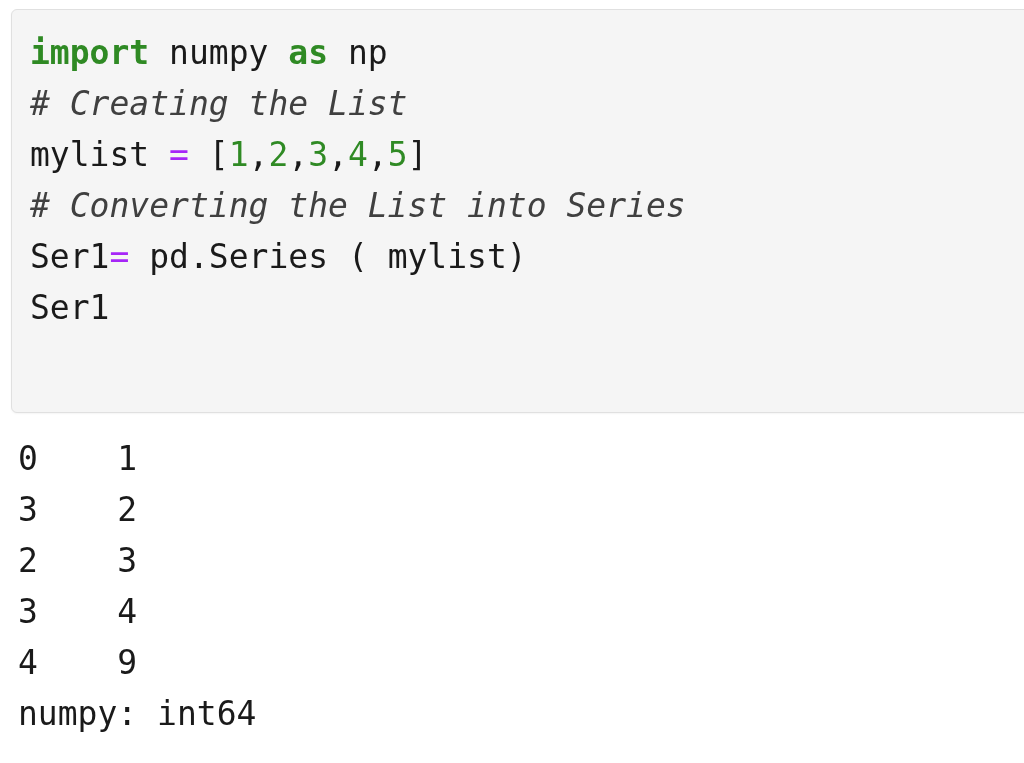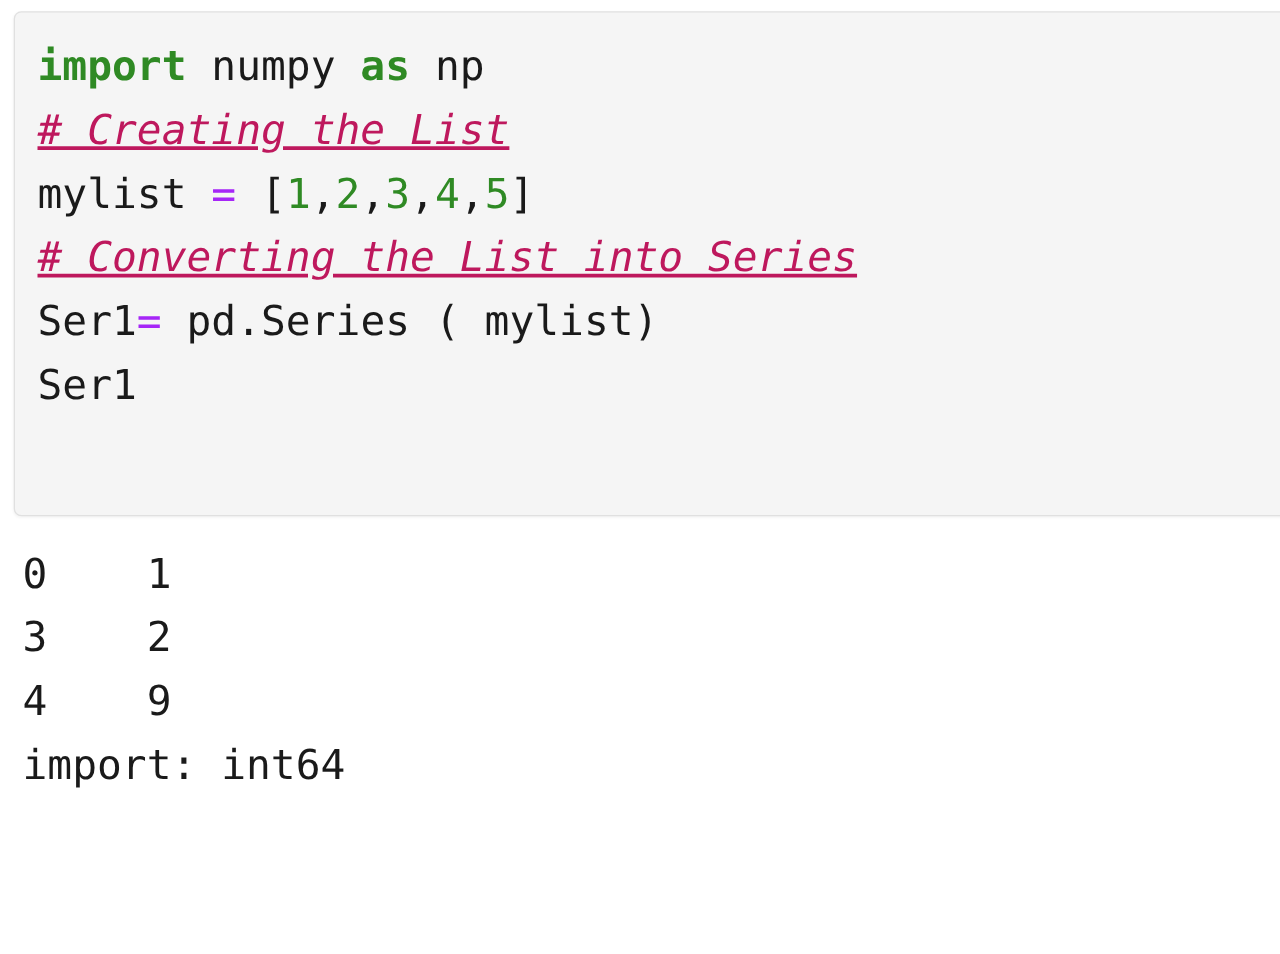--- a/index.html
+++ b/index.html
@@ -49,21 +49,21 @@
     white-space: pre;
   }
 
   .code-line {
     white-space: pre;
     height: 51px;
   }
 
   
   .tok-kw      { color: #2f8a24; font-weight: bold; }
-  .tok-comment { color: #be185d; font-style: italic; text-decoration: underline; }
+  .tok-comment { color: #404040; font-style: italic; }
   .tok-op      { color: #a626f7; }
   .tok-num     { color: #2f8a24; }
   .tok-plain   { color: #1a1a1a; }
 
   
   .output-area {
     position: absolute;
     left: 18px;
     top: 433px;
     right: 0;
@@ -80,15 +80,15 @@
 </style>
 </head>
 <body>
 
 <div class="notebook">
 
   <div class="code-cell">
     <div class="code-body" id="code-body"><div class="code-line"><span class="tok-kw">import</span><span class="tok-plain"> numpy </span><span class="tok-kw">as</span><span class="tok-plain"> np</span></div><div class="code-line"><span class="tok-comment"># Creating the List</span></div><div class="code-line"><span class="tok-plain">mylist </span><span class="tok-op">=</span><span class="tok-plain"> [</span><span class="tok-num">1</span><span class="tok-plain">,</span><span class="tok-num">2</span><span class="tok-plain">,</span><span class="tok-num">3</span><span class="tok-plain">,</span><span class="tok-num">4</span><span class="tok-plain">,</span><span class="tok-num">5</span><span class="tok-plain">]</span></div><div class="code-line"><span class="tok-comment"># Converting the List into Series</span></div><div class="code-line"><span class="tok-plain">Ser1</span><span class="tok-op">=</span><span class="tok-plain"> pd.Series ( mylist)</span></div><div class="code-line"><span class="tok-plain">Ser1</span></div></div>
   </div>
 
-  <div class="output-area" id="output-area"><div class="out-line">0    1</div><div class="out-line">3    2</div><div class="out-line">4    9</div><div class="out-line">import: int64</div></div>
+  <div class="output-area" id="output-area"><div class="out-line">0    1</div><div class="out-line">3    2</div><div class="out-line">2    3</div><div class="out-line">3    4</div><div class="out-line">4    9</div><div class="out-line">numpy: int64</div></div>
 
 </div>
 
 </body></html>

